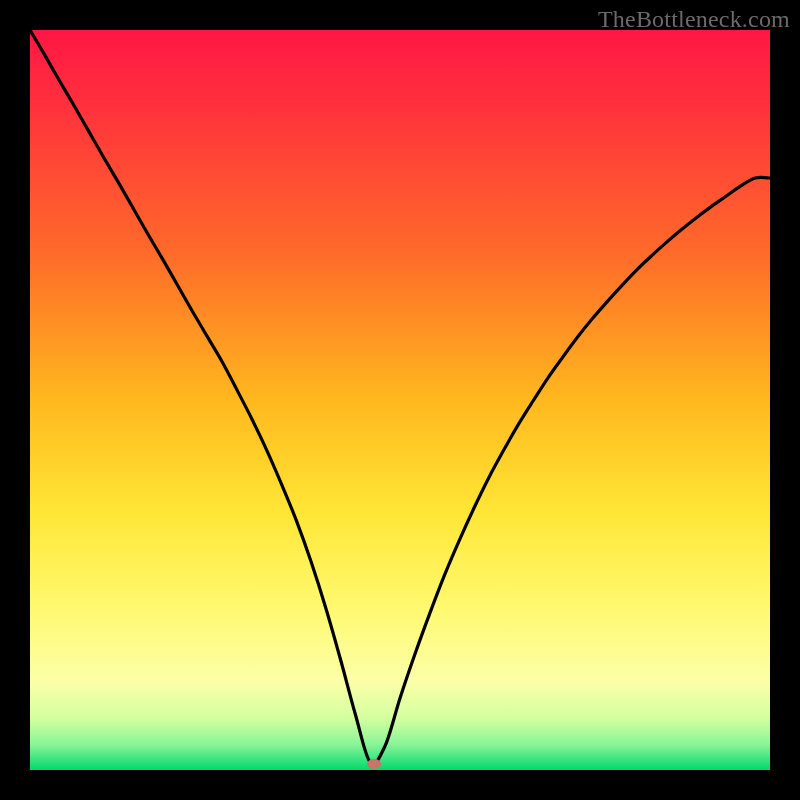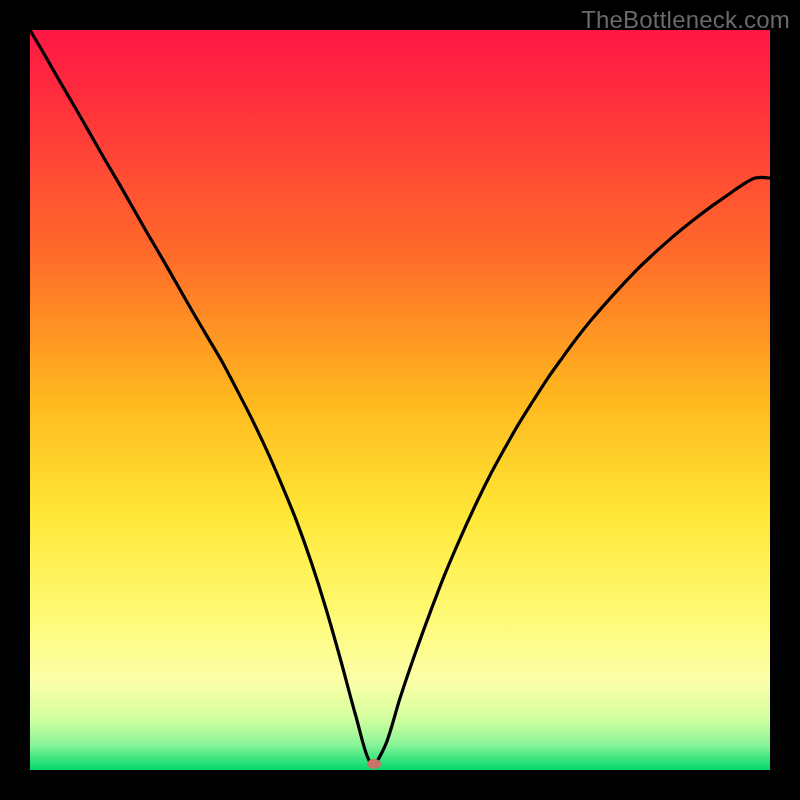--- a/index.html
+++ b/index.html
@@ -20,21 +20,21 @@
     position: absolute;
     left: 30px;
     top: 30px;
     width: 740px;
     height: 740px;
   }
   .watermark {
     position: absolute;
     top: 6px;
     right: 10px;
-    font-family: Liberation Sans, sans-serif;
+    font-family: Liberation Serif, serif;
     font-size: 24px;
     font-weight: 500;
     color: #6a6a6a;
     letter-spacing: 0.2px;
   }
 </style>
 </head>
 <body>
 
 <div class="frame">

